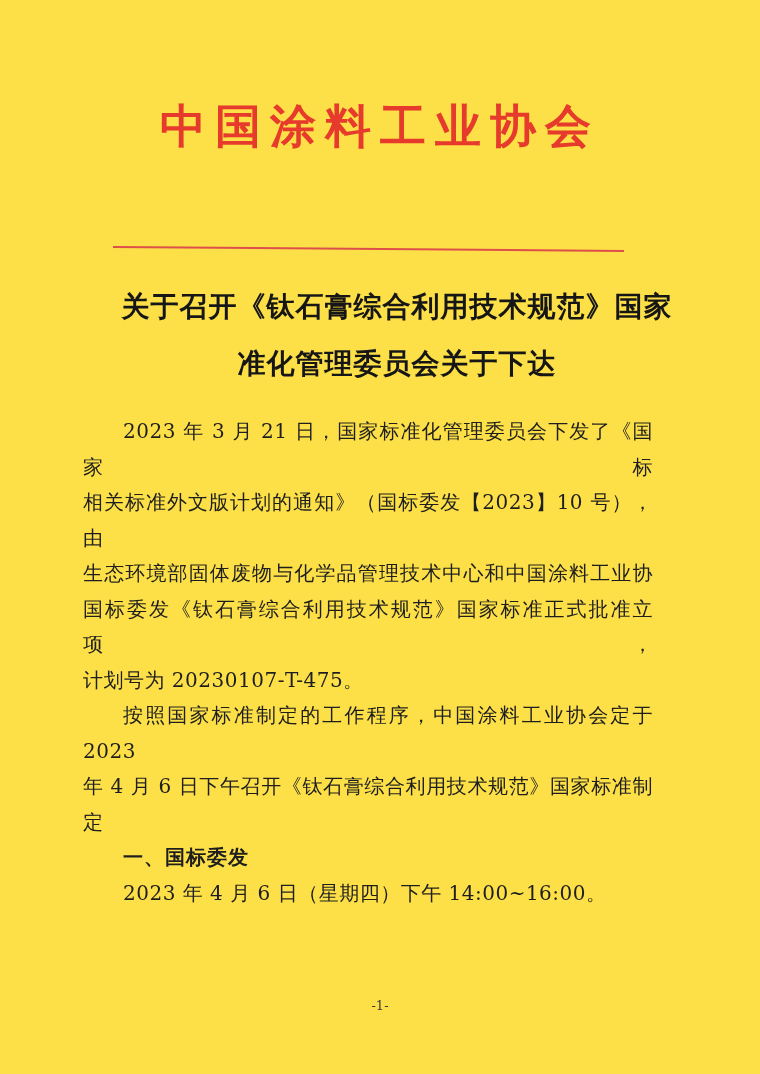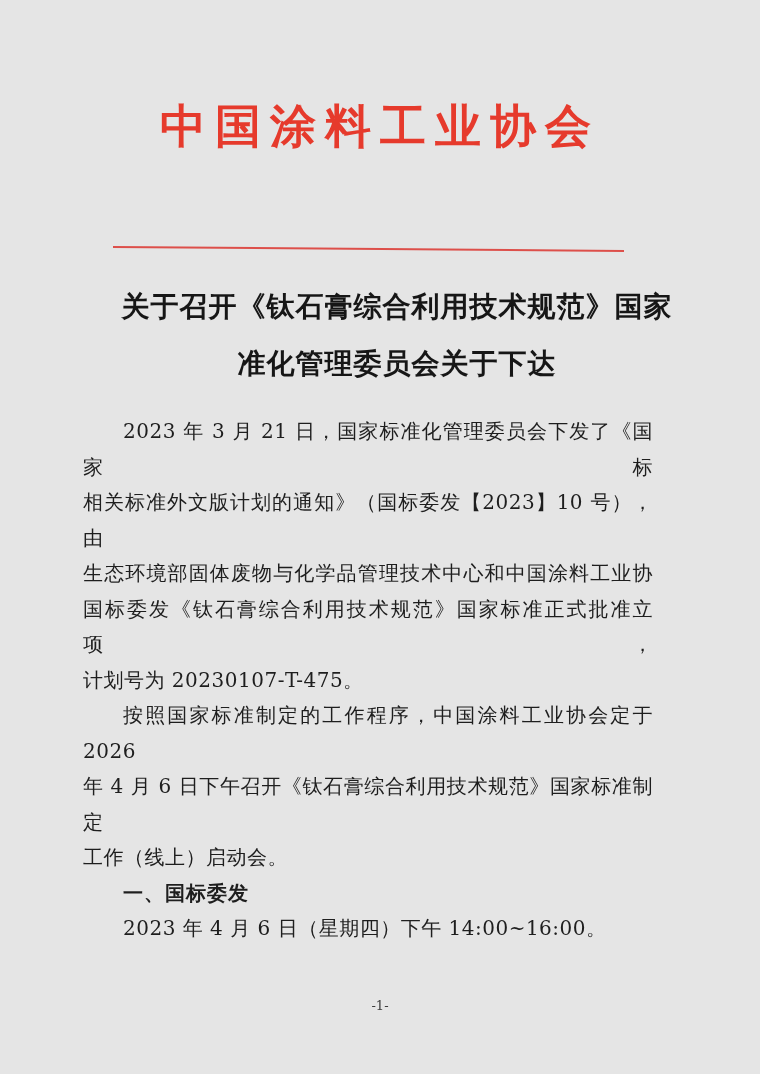--- a/index.html
+++ b/index.html
@@ -4,21 +4,21 @@
 <style>
   html, body {
     margin: 0;
     padding: 0;
     background: #ffffff;
   }
   .page {
     position: relative;
     width: 760px;
     height: 1074px;
-    background: #e5e5e5;
+    background: #fde047;
     overflow: hidden;
     font-family: "DejaVu Serif", "Liberation Serif", serif;
   }
 
   
   .org-title {
     position: absolute;
     top: 96px;
     left: 0;
     width: 100%;
@@ -106,22 +106,21 @@
     <div>关于召开《钛石膏综合利用技术规范》国家</div>
     <div>准化管理委员会关于下达</div>
   </div>
 
   <div class="body-text" id="body-lines">
       <div class="line indent fill">2023 年 3 月 21 日，国家标准化管理委员会下发了《国家标</div>
       <div class="line fill">相关标准外文版计划的通知》（国标委发【2023】10 号），由</div>
       <div class="line fill">生态环境部固体废物与化学品管理技术中心和中国涂料工业协</div>
       <div class="line fill">国标委发《钛石膏综合利用技术规范》国家标准正式批准立项，</div>
       <div class="line">计划号为 20230107-T-475。</div>
-      <div class="line indent fill">按照国家标准制定的工作程序，中国涂料工业协会定于 2026</div>
+      <div class="line indent fill">按照国家标准制定的工作程序，中国涂料工业协会定于 2023</div>
       <div class="line fill">年 4 月 6 日下午召开《钛石膏综合利用技术规范》国家标准制定</div>
-      <div class="line">工作（线上）启动会。</div>
       <div class="line indent heading">一、国标委发</div>
       <div class="line indent">2023 年 4 月 6 日（星期四）下午 14:00~16:00。</div>
     </div>
 
   <div class="footer">-1-</div>
 
 </div>
 
 </body></html>

